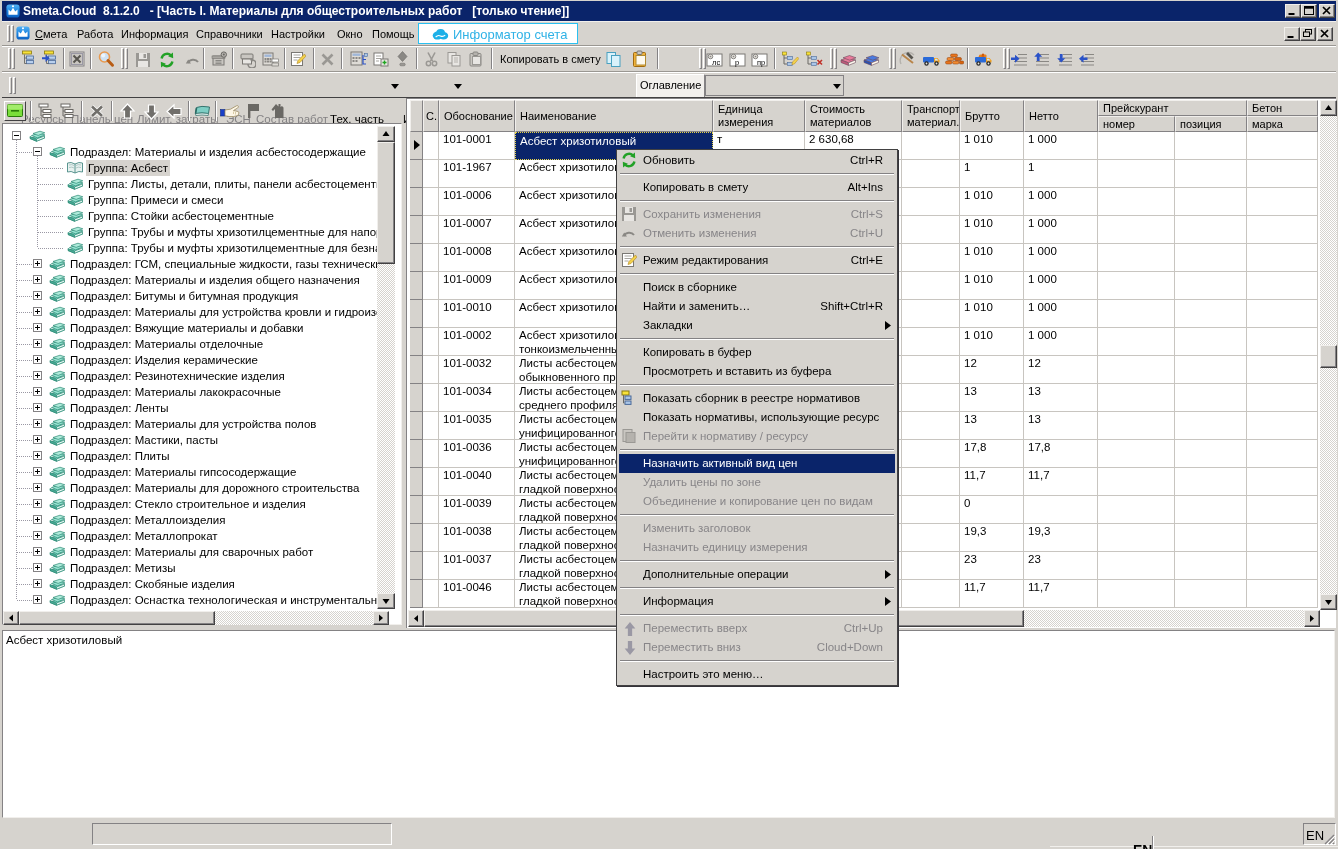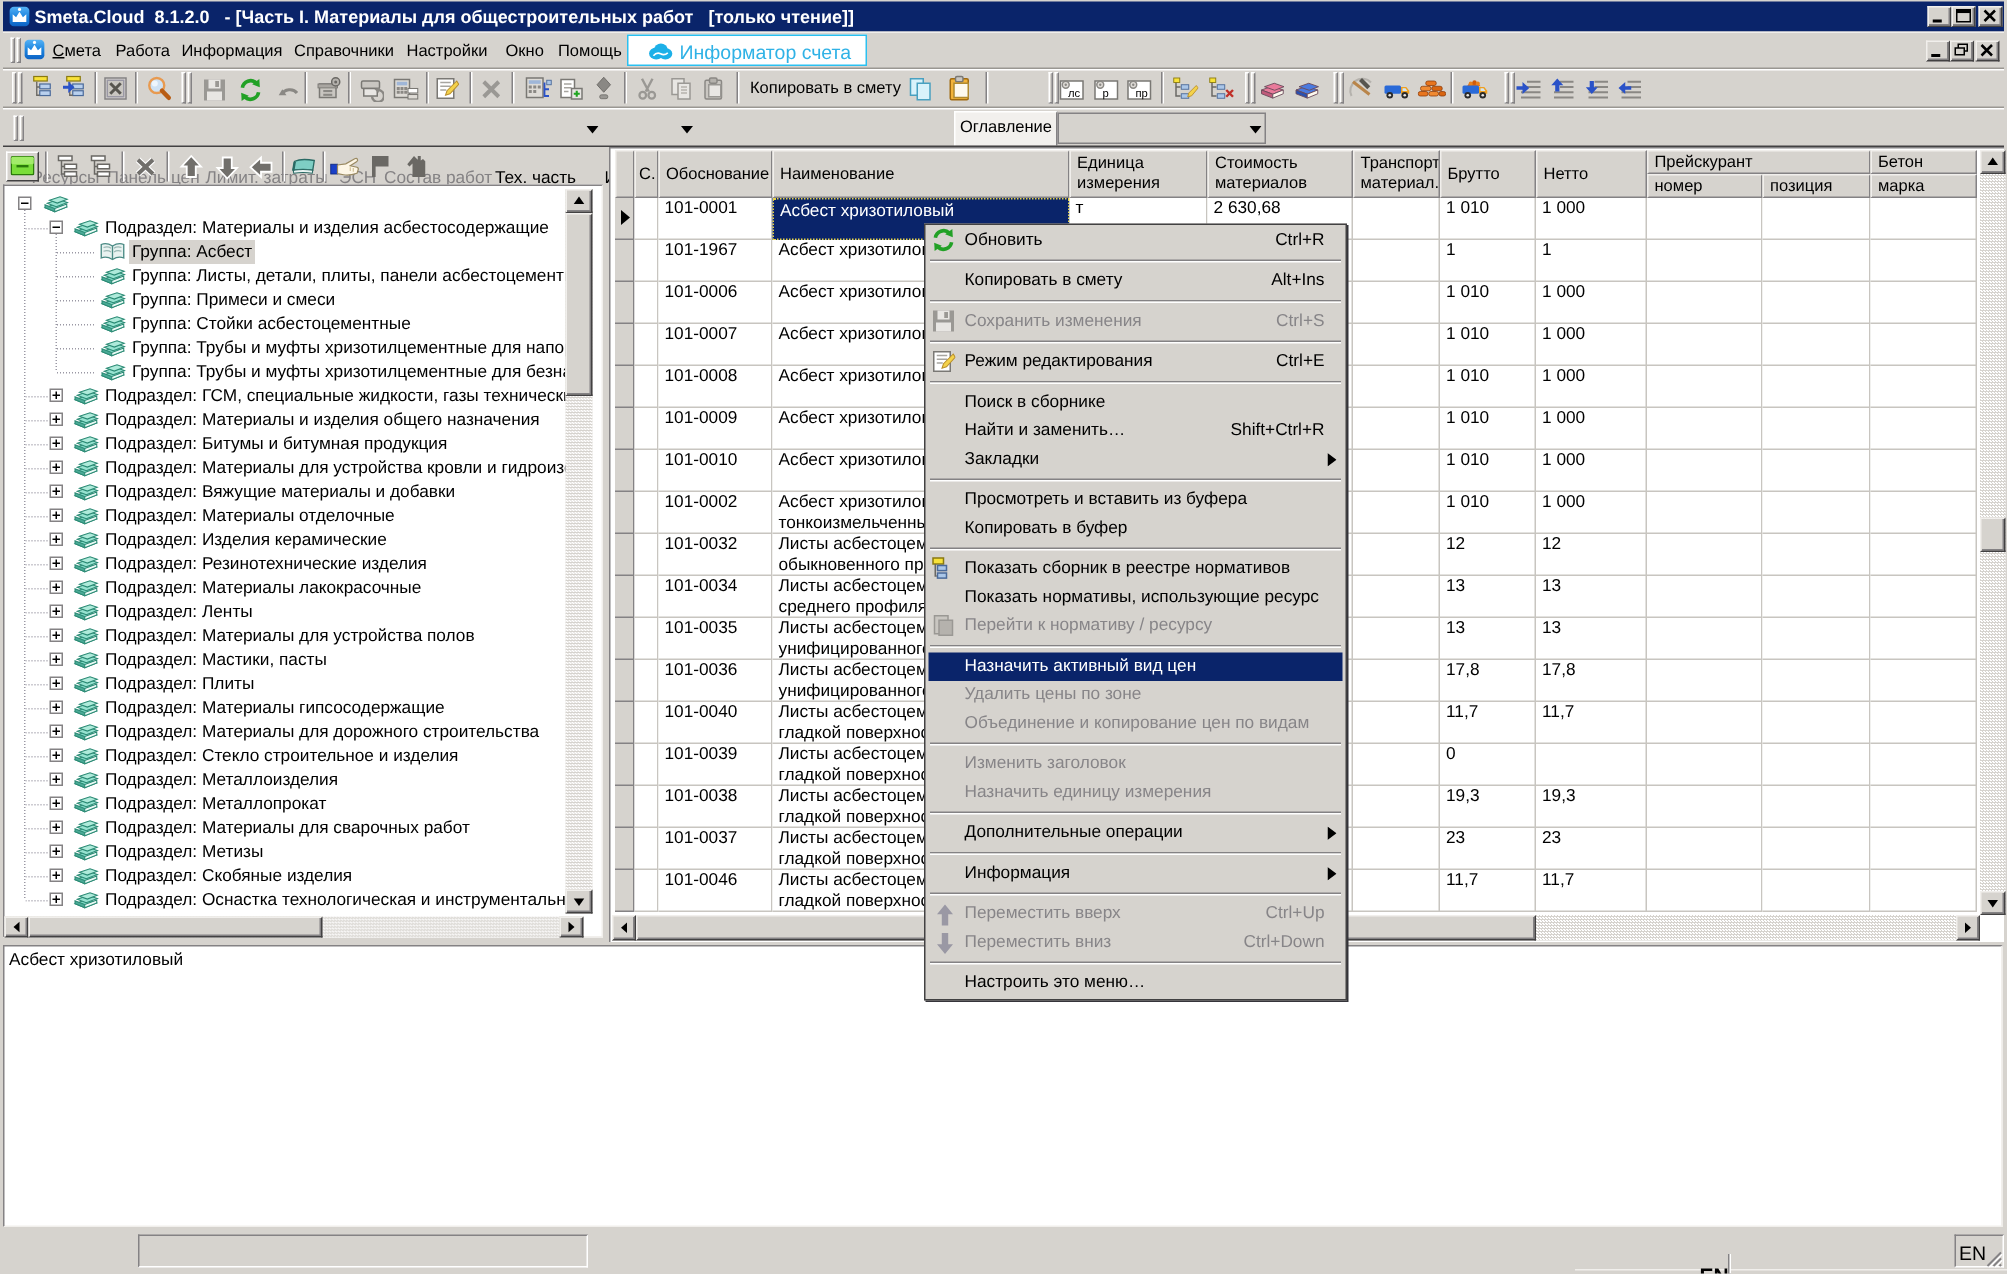--- a/index.html
+++ b/index.html
@@ -1124,41 +1124,45 @@
 <div class="ci">Копировать в смету<span class="sc">Alt+Ins</span></div>
 <div class="csep">
       <i></i>
     </div>
 <div class="ci dis"><svg class="cico" style="left:3px;top:1px" width="16" height="16" viewBox="0 0 16 16">
 <rect x="1" y="1" width="14" height="14" fill="#9a9894"></rect>
 <rect x="4" y="1" width="8" height="6" fill="#e8e6e3"></rect>
 <rect x="8.5" y="2" width="2.5" height="4" fill="#9a9894"></rect>
 <rect x="3" y="9" width="10" height="6" fill="#e8e6e3"></rect>
       </svg>Сохранить изменения<span class="sc">Ctrl+S</span></div>
+<div class="ci dis"><svg class="cico" style="left:3px;top:2px" width="16" height="16" viewBox="0 0 16 16">
+<path d="M3 10 a5.5 4.5 0 0 1 10 -1" stroke="#8a8884" stroke-width="2" fill="none"></path>
+<path d="M0.8 10.5 L6 10.5 L3.2 6.5 Z" fill="#8a8884"></path>
+      </svg>Отменить изменения<span class="sc">Ctrl+U</span></div>
 <div class="csep">
       <i></i>
     </div>
 <div class="ci"><svg class="cico" style="left:3px;top:1px" width="16" height="16" viewBox="0 0 16 16">
 <rect x="1.5" y="1.5" width="11" height="13" fill="#fff" stroke="#7a7874"></rect>
 <path d="M3.5 4 h7 M3.5 6.5 h7 M3.5 9 h4" stroke="#a7a5a0" stroke-width="1"></path>
 <path d="M14.5 3 L8 9.5 L7 12.5 L10 11.5 L15.8 5.2 Z" fill="#f4d24a" stroke="#b98f2c" stroke-width="0.7"></path>
       </svg>Режим редактирования<span class="sc">Ctrl+E</span></div>
 <div class="csep">
       <i></i>
     </div>
 <div class="ci">Поиск в сборнике</div>
 <div class="ci">Найти и заменить…<span class="sc">Shift+Ctrl+R</span></div>
 <div class="ci">Закладки<svg class="abs" style="right:5px;top:5px" width="6" height="9">
         <path d="M0 0 L6 4.5 L0 9 Z" fill="#000"></path>
       </svg></div>
 <div class="csep">
       <i></i>
     </div>
+<div class="ci">Копировать в буфер</div>
 <div class="ci">Просмотреть и вставить из буфера</div>
-<div class="ci">Копировать в буфер</div>
 <div class="csep">
       <i></i>
     </div>
 <div class="ci"><svg class="cico" style="left:3px;top:1px" width="16" height="16" viewBox="0 0 16 16">
 <rect x="1" y="1" width="7" height="4" fill="#f8e23a" stroke="#8a7a10"></rect>
 <rect x="4" y="6" width="6" height="3.4" fill="#aac6e8" stroke="#4a6a9a"></rect>
 <rect x="4" y="11" width="6" height="3.4" fill="#aac6e8" stroke="#4a6a9a"></rect>
 <path d="M2.5 5 v8 h1" stroke="#6a6864" fill="none"></path>
       </svg>Показать сборник в реестре нормативов</div>
 <div class="ci">Показать нормативы, использующие ресурс</div>
@@ -1190,17 +1194,17 @@
         <path d="M0 0 L6 4.5 L0 9 Z" fill="#000"></path>
       </svg></div>
 <div class="csep">
       <i></i>
     </div>
 <div class="ci dis"><svg class="cico" style="left:4px;top:2px" width="14" height="15" viewBox="0 0 14 15">
         <path d="M7 1 L12 7 L9 7 L9 14 L5 14 L5 7 L2 7 Z" fill="#9a98a4"></path>
       </svg>Переместить вверх<span class="sc">Ctrl+Up</span></div>
 <div class="ci dis"><svg class="cico" style="left:4px;top:2px" width="14" height="15" viewBox="0 0 14 15">
         <path d="M7 14 L12 8 L9 8 L9 1 L5 1 L5 8 L2 8 Z" fill="#9a98a4"></path>
-      </svg>Переместить вниз<span class="sc">Ctrl+Down</span></div>
+      </svg>Переместить вниз<span class="sc">Cloud+Down</span></div>
 <div class="csep">
       <i></i>
     </div>
 <div class="ci">Настроить это меню…</div>
 </div>
 </body></html>

